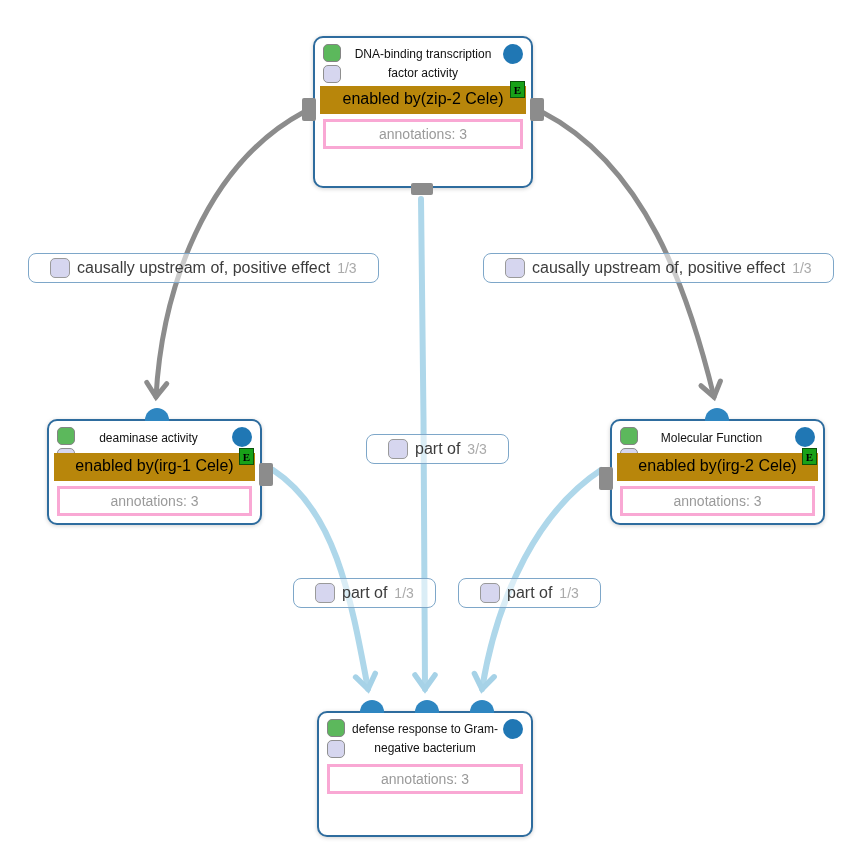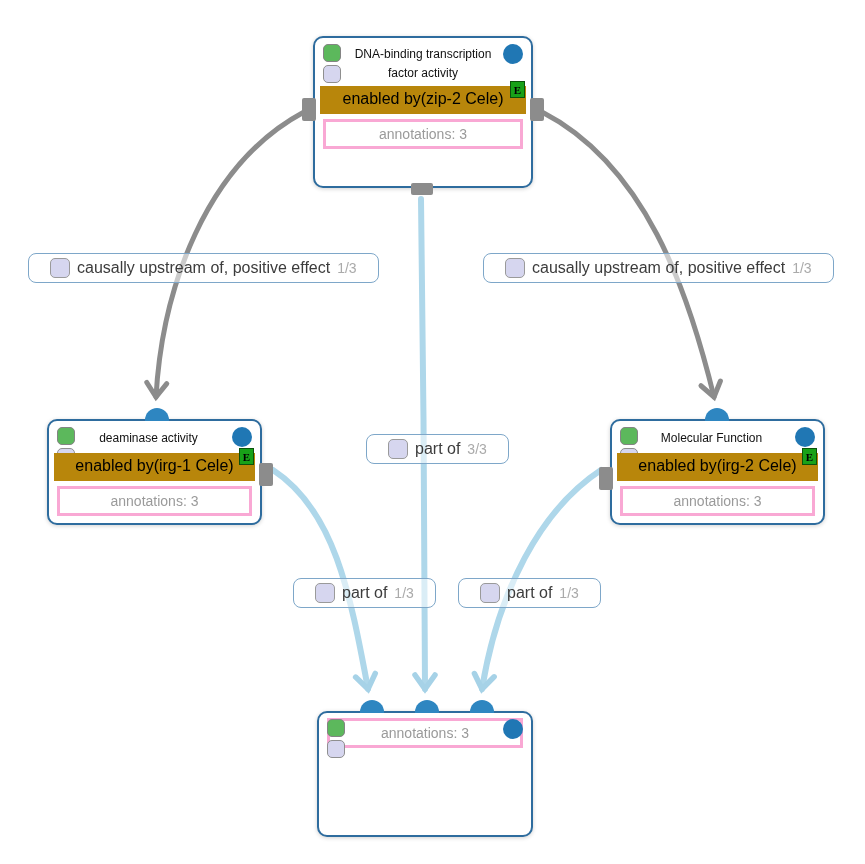--- a/index.html
+++ b/index.html
@@ -185,20 +185,21 @@
     <div class="annots">annotations: 3</div>
   </div>
 
   <div class="node" id="node-bottom">
     <div class="port" style="left:41px;"></div>
     <div class="port" style="left:96px;"></div>
     <div class="port" style="left:151px;"></div>
     <div class="sq green"></div>
     <div class="sq lavender"></div>
     <div class="bluedot"></div>
+    <div class="title">defense response to Gram-negative bacterium</div>
     <div class="annots">annotations: 3</div>
   </div>
 
   <div class="edge-label" id="lbl-causal-left">
     <span class="mini"></span>
     <span>causally upstream of, positive effect</span>
     <span class="count">1/3</span>
   </div>
 
   <div class="edge-label" id="lbl-causal-right">

